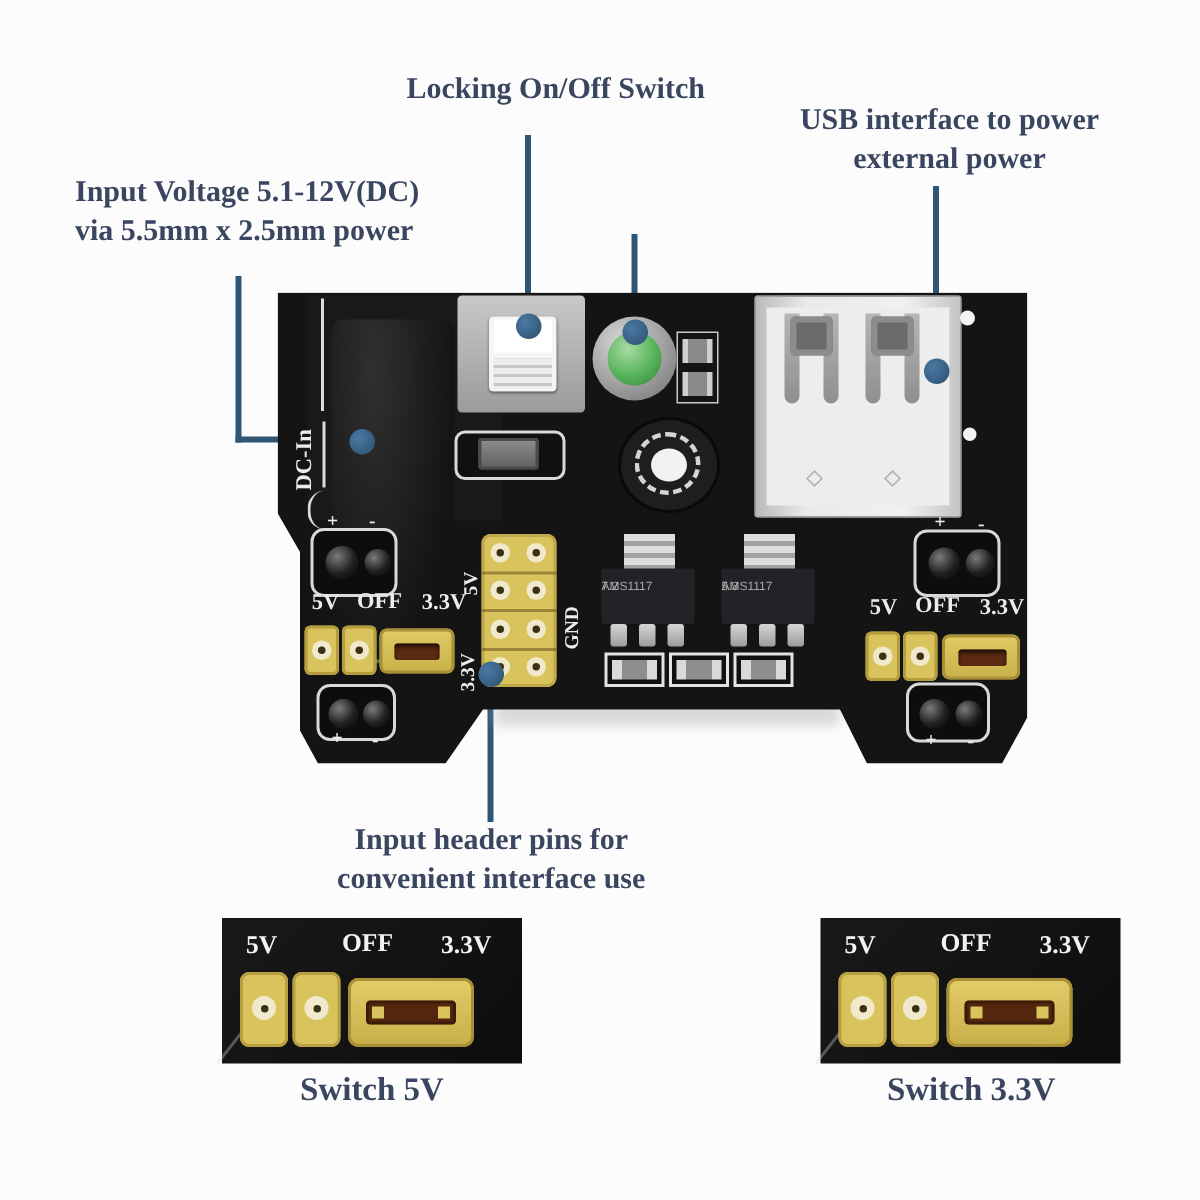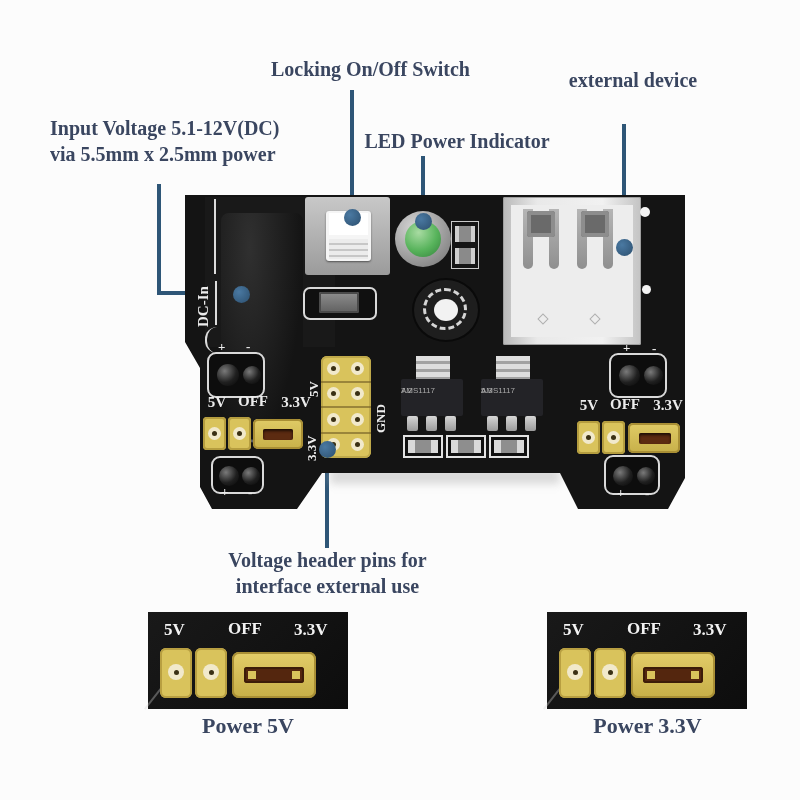--- a/index.html
+++ b/index.html
@@ -46,32 +46,32 @@
   .inset .chan{left:12px;top:15px;width:60px;height:16px;background:#54260e;border-radius:3px;
                box-shadow:inset 0 0 0 2px #3c1c08;}
   .inset .tab{width:8px;height:8px;background:#d9c35c;top:19px;}
   .streak{position:absolute;width:2px;background:rgba(215,215,215,.35);}
 </style>
 </head>
 <body>
 
 <div id="canvas">
 
-  <div class="ann center" style="left:248px;top:57px;width:245px;">Locking On/Off Switch</div>
+  <div class="ann center" style="left:248px;top:47px;width:245px;">Locking On/Off Switch</div>
   <div class="ann center" style="left:518px;top:68px;width:230px;">
-    <div>external device</div>
+    <div>USB interface to power</div>
+    <div>external power</div>
   </div>
   <div class="ann" style="left:50px;top:116px;width:260px;">
     <div>Input Voltage 5.1-12V(DC)</div>
     <div>via 5.5mm x 2.5mm power</div>
   </div>
-  <div class="ann center" style="left:352px;top:129px;width:210px;">LED Power Indicator</div>
   <div class="ann center" style="left:200px;top:548px;width:255px;">
-    <div>Voltage header pins for</div>
-    <div>interface external use</div>
+    <div>Input header pins for</div>
+    <div>convenient interface use</div>
   </div>
 
   <div class="aline" style="left:350px;top:90px;width:4px;height:130px;"></div>
   <div class="aline" style="left:421px;top:156px;width:4px;height:68px;"></div>
   <div class="aline" style="left:622px;top:124px;width:4px;height:126px;"></div>
   <div class="aline" style="left:157px;top:184px;width:4px;height:111px;"></div>
   <div class="aline" style="left:157px;top:291px;width:84px;height:4px;"></div>
   <div class="aline" style="left:325px;top:448px;width:4px;height:100px;"></div>
 
   <div class="shadow" style="left:330px;top:468px;width:230px;height:16px;"></div>
@@ -272,21 +272,21 @@
       <div class="jhole">
           <i></i>
         </div>
     </div>
     <div class="capbig" style="left:84px;top:40px;">
       <div class="chan"></div>
       <div class="tab" style="left:16px;"></div>
       <div class="tab" style="left:60px;"></div>
     </div>
   </div>
-  <div class="ann center" style="left:148px;top:712px;width:200px;font-size:22px;">Power 5V</div>
+  <div class="ann center" style="left:148px;top:712px;width:200px;font-size:22px;">Switch 5V</div>
 
   <div class="inset" style="left:547px;top:612px;">
     <div class="streak" style="left:10px;top:56px;height:46px;transform:rotate(38deg);"></div>
     <span class="lab" style="left:16px;top:8px;">5V</span>
     <span class="lab" style="left:80px;top:7px;">OFF</span>
     <span class="lab" style="left:146px;top:8px;">3.3V</span>
     <div class="blk" style="left:12px;top:36px;">
       <div class="jhole">
           <i></i>
         </div>
@@ -295,15 +295,15 @@
       <div class="jhole">
           <i></i>
         </div>
     </div>
     <div class="capbig" style="left:84px;top:40px;">
       <div class="chan"></div>
       <div class="tab" style="left:16px;"></div>
       <div class="tab" style="left:60px;"></div>
     </div>
   </div>
-  <div class="ann center" style="left:545px;top:712px;width:205px;font-size:22px;">Power 3.3V</div>
+  <div class="ann center" style="left:545px;top:712px;width:205px;font-size:22px;">Switch 3.3V</div>
 
 </div>
 
 </body></html>

